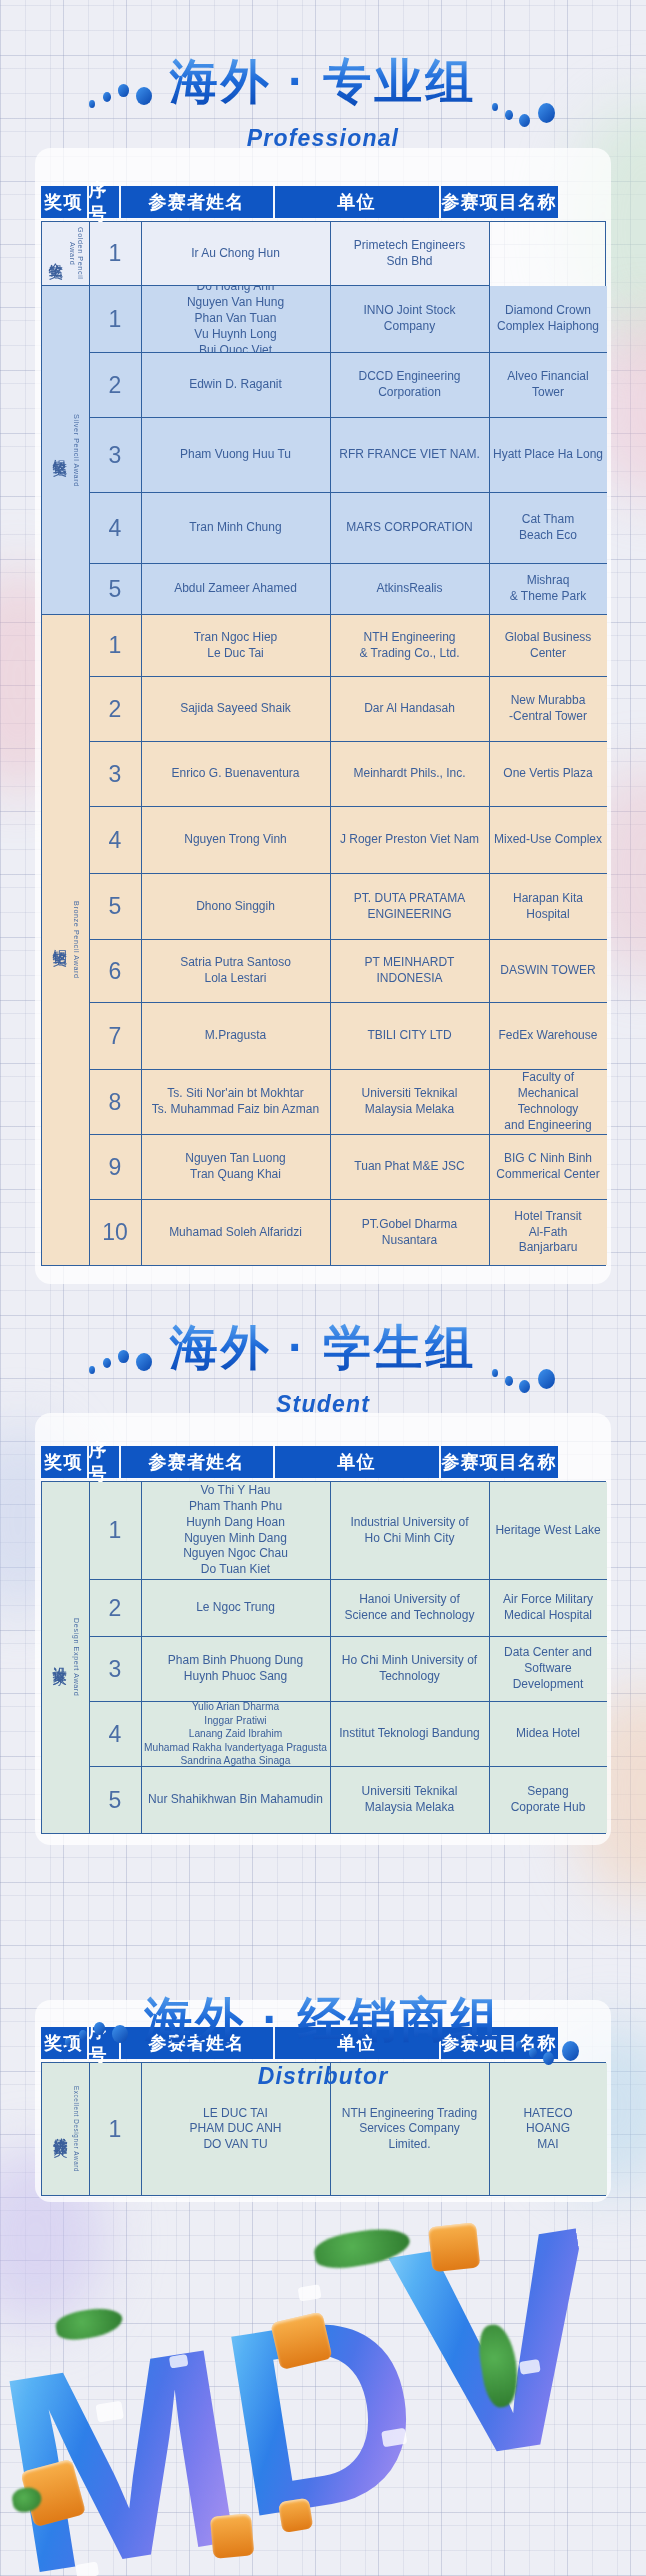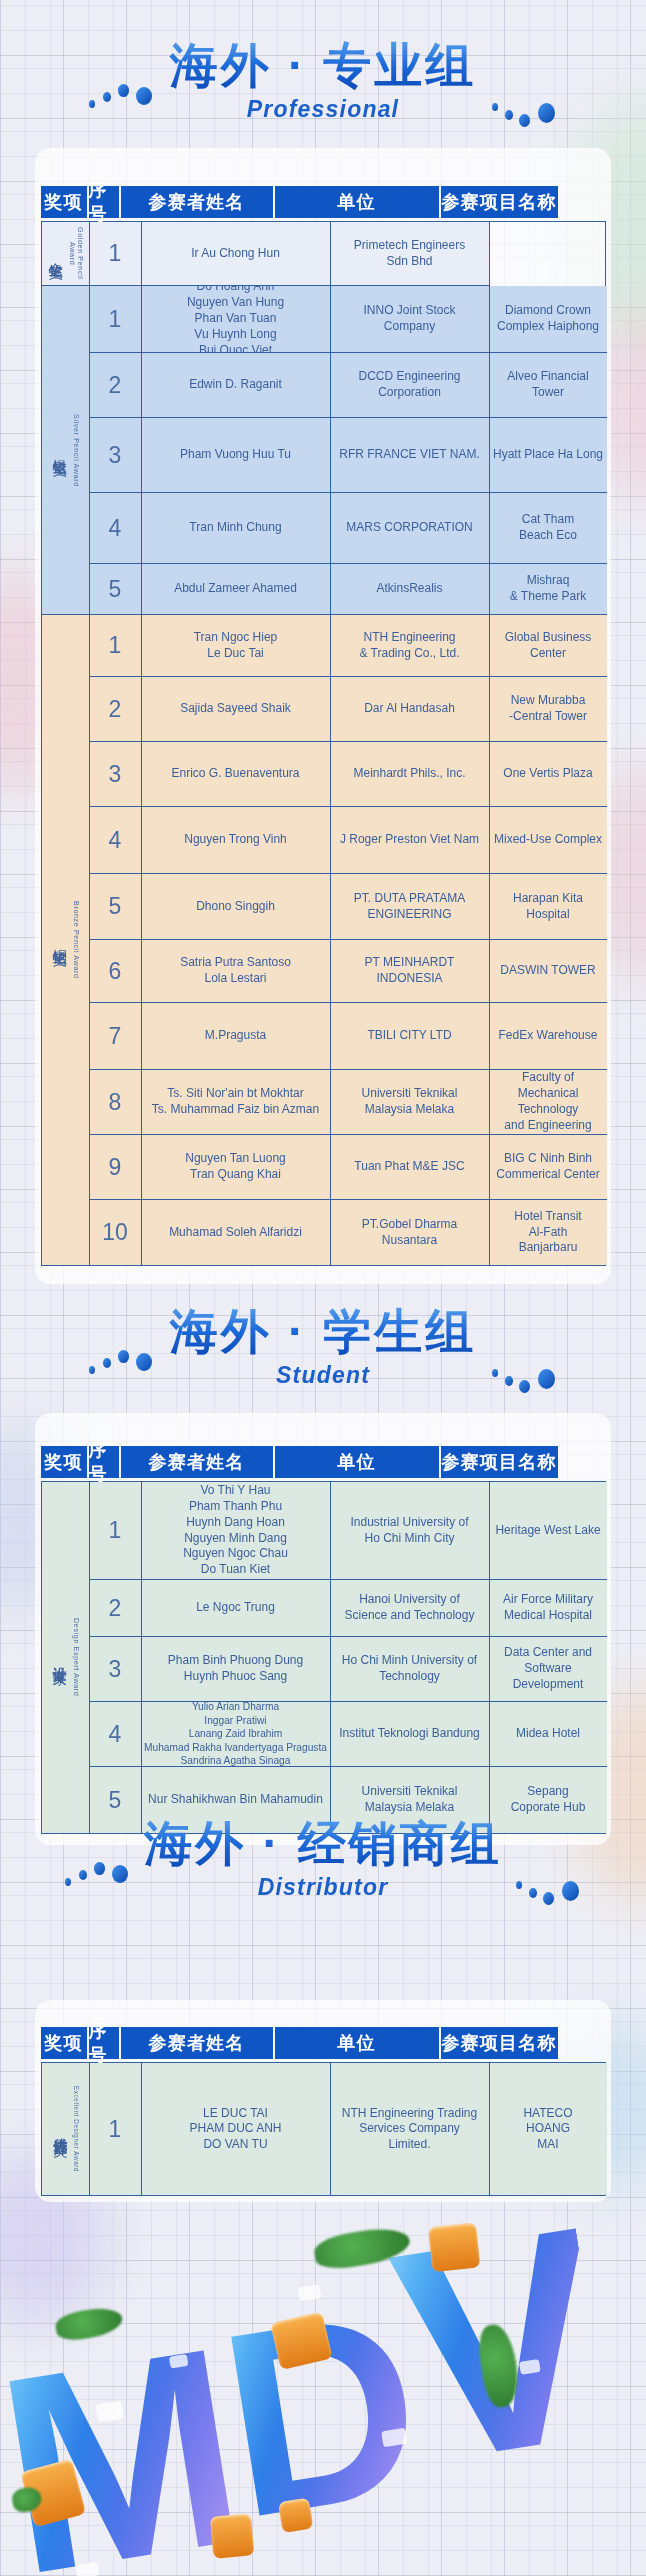--- a/index.html
+++ b/index.html
@@ -15,21 +15,21 @@
       repeating-linear-gradient(0deg, rgba(150,158,190,0.17) 0 0.6px, transparent 0.6px 12.6px),
       repeating-linear-gradient(90deg, rgba(150,158,190,0.17) 0 0.6px, transparent 0.6px 12.6px),
       repeating-linear-gradient(0deg, rgba(138,148,185,0.22) 0 0.6px, transparent 0.6px 63px),
       repeating-linear-gradient(90deg, rgba(138,148,185,0.22) 0 0.6px, transparent 0.6px 63px);
   }
   .blob{position:absolute;border-radius:50%;filter:blur(27px);z-index:1}
 
   
   .sec-head{position:absolute;left:0;width:646px;text-align:center;z-index:3}
   .sec-head h1{
-    margin:0;font-size:48px;font-weight:900;letter-spacing:3px;line-height:1.15;
+    margin:16px;font-size:48px;font-weight:900;letter-spacing:3px;line-height:1.15;
     background:linear-gradient(180deg,#5aa3ef 0%,#1e6ad8 48%,#0a49b6 100%);
     -webkit-background-clip:text;background-clip:text;color:transparent;
   }
   .sec-sub{
     margin-top:2.4px;font-size:23px;font-weight:900;font-style:italic;
     color:#1b5fca;letter-spacing:1.2px;
   }
   .dots{position:absolute;width:67px;height:37px}
   .dot{position:absolute;border-radius:50%;background:linear-gradient(135deg,#3f93ee,#0a46ae)}
   .dl .d1{left:0;top:24px;width:6px;height:7.8px}
@@ -307,21 +307,21 @@
       <div class="cell c-no bg-mint bb">5</div>
       <div class="cell c-name bg-mint bb">Nur Shahikhwan Bin Mahamudin</div>
       <div class="cell c-org bg-mint bb">Universiti Teknikal
 Malaysia Melaka</div>
       <div class="cell c-prj bg-mint bb">Sepang
 Coporate Hub</div>
     </div>
   </div>
 </div>
 
-<div class="sec-head" style="top:1816px">
+<div class="sec-head" style="top:1976px">
   <div class="dots dl" style="left:65px;top:38px">
     <span class="dot d1"></span>
       <span class="dot d2"></span>
       <span class="dot d3"></span>
       <span class="dot d4"></span>
   </div>
   <h1>海外 · 经销商组</h1>
   <div class="dots dr" style="left:516px;top:47px">
     <span class="dot d1"></span>
       <span class="dot d2"></span>

